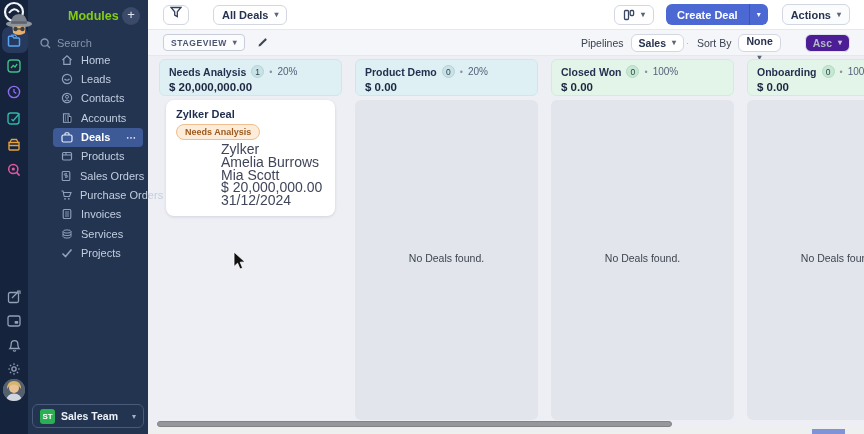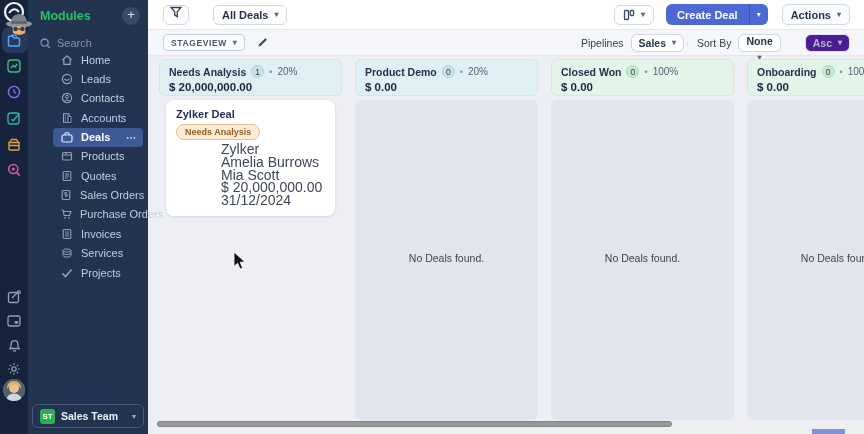--- a/index.html
+++ b/index.html
@@ -10,21 +10,21 @@
   .rail { position:absolute; left:0; top:0; width:28px; height:434px; background:#15233c; z-index:5; }
   .rail-ico { position:absolute; left:0; width:28px; height:22px; display:flex; align-items:center; justify-content:center; }
   .rail-hl { position:absolute; left:2px; top:27px; width:26px; height:26px; background:#27395c; border-radius:7px; }
   .logo-circ { position:absolute; left:3px; top:1px; }
   .spy { position:absolute; left:4px; top:11px; z-index:6; }
   .avatar-photo { position:absolute; left:3px; top:379px; width:22px; height:22px; border-radius:50%; overflow:hidden; background:#6b7280; }
 
   
   .sidebar { position:absolute; left:28px; top:0; width:120px; height:434px; background:#233450; z-index:4; color:#e8edf5; }
   .sb-head { display:flex; align-items:center; padding:7px 8px 4px 12px; }
-  .sb-title { font-size:12.5px; font-weight:bold; color:#22c55e; flex:1; }
+  .sb-title { font-size:12.5px; font-weight:bold; color:#84cc16; flex:1;margin-left:28px; }
   .plus-btn { width:18px; height:18px; border-radius:50%; background:#3a4a68; color:#dfe6f2; font-size:13px; line-height:16px; text-align:center; }
   .sb-search { display:flex; align-items:center; gap:6px; padding:8px 12px 6px 12px; color:#8494ad; font-size:11px; }
   .nav { position:absolute; top:50px; left:0; width:120px;padding-left:20px; }
   .nav-item { display:flex; align-items:center; gap:8px; height:19.4px; padding:0 8px 0 12px; font-size:11px; color:#c3cee0; }
   .nav-item .lbl { white-space:nowrap; }
   .nav-item.active { background:#3d5a96; border-radius:4px; margin:0 5px; padding:0 6px 0 7px; color:#fff; font-weight:bold; height:19px; }
   .nav-item.active .dots { margin-left:auto; color:#cdd8ee; font-size:10px; letter-spacing:1px; }
   .nicon { width:13px; display:flex; justify-content:center; }
   .team { position:absolute; left:4px; bottom:6px; width:112px; height:24px; border:1px solid #48597a; border-radius:6px; display:flex; align-items:center; gap:6px; padding:0 7px; }
   .team-badge { width:15px; height:15px; border-radius:3px; background:#2baf53; color:#fff; font-size:8px; font-weight:bold; display:flex; align-items:center; justify-content:center; }
@@ -244,29 +244,20 @@
               <rect x="1.5" y="2.5" width="9" height="7.5" rx="1.2" fill="none" stroke="#8ea0bc" stroke-width="1.2"></rect>
               <path d="M1.5 5 h9 M5 2.5 L5 5" stroke="#8ea0bc" stroke-width="1"></path>
             </svg>
           </span>
         <span class="lbl">Products</span>
       </div>
       <div class="nav-item">
         <span class="nicon">
             <svg width="12" height="12" viewBox="0 0 12 12">
               <rect x="2.2" y="1.5" width="7.6" height="9" rx="1" fill="none" stroke="#8ea0bc" stroke-width="1.1"></rect>
-              <path d="M4 4 h4 M4 6 h4 M4 8 h2.5" stroke="#8ea0bc" stroke-width="1"></path>
-            </svg>
-          </span>
-        <span class="lbl">Quotes</span>
-      </div>
-      <div class="nav-item">
-        <span class="nicon">
-            <svg width="12" height="12" viewBox="0 0 12 12">
-              <rect x="2.2" y="1.5" width="7.6" height="9" rx="1" fill="none" stroke="#8ea0bc" stroke-width="1.1"></rect>
               <path d="M7 3.6 H5.2 a.9.9 0 0 0 0 1.8 h1.6 a.9.9 0 0 1 0 1.8 H5 M6 3 v5" stroke="#8ea0bc" stroke-width="0.9" fill="none"></path>
             </svg>
           </span>
         <span class="lbl">Sales Orders</span>
       </div>
       <div class="nav-item">
         <span class="nicon">
             <svg width="12" height="12" viewBox="0 0 12 12">
               <path d="M1.5 2 h1.5 l1.2 5.5 h5.3 L11 3.5 H3.4" fill="none" stroke="#8ea0bc" stroke-width="1.1"></path>
               <circle cx="5" cy="9.8" r="0.9" fill="#8ea0bc"></circle>

